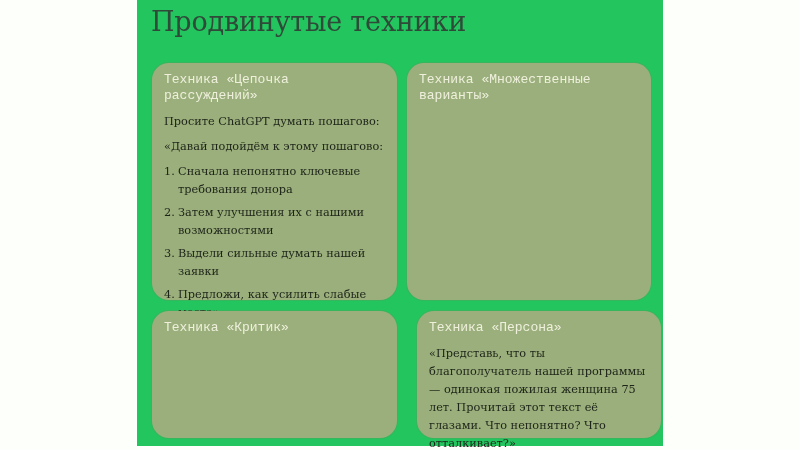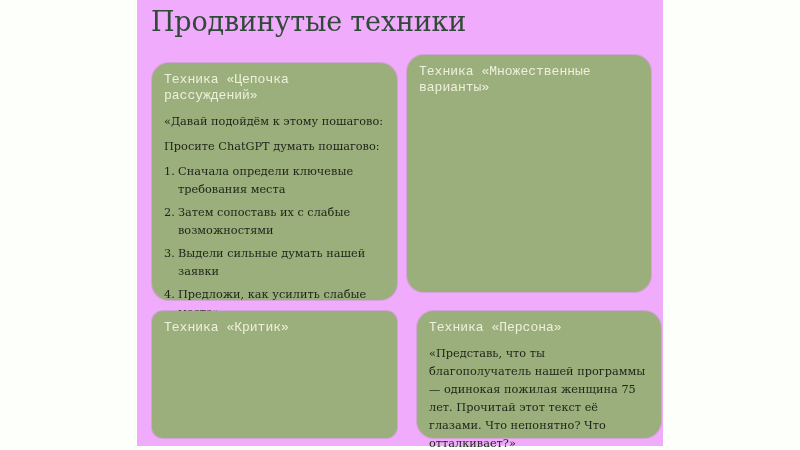--- a/index.html
+++ b/index.html
@@ -9,21 +9,21 @@
       height: 450px;
       background: #fdfffb;
       overflow: hidden;
     }
     .slide {
       position: absolute;
       left: 137px;
       top: 0;
       width: 526px;
       height: 446px;
-      background: #f0abfc;
+      background: #22c55e;
     }
     .title {
       position: absolute;
       left: 14px;
       top: 6px;
       margin: 0;
       font-family: "DejaVu Serif", "Liberation Serif", serif;
       font-weight: normal;
       font-size: 27px;
       color: #2f4a38;
@@ -63,43 +63,43 @@
       position: relative;
       padding-left: 14px;
       margin-bottom: 5px;
     }
     .card-body li .num {
       position: absolute;
       left: 0;
       top: 0;
     }
     #card-chain   { left: 15px;  top: 63px;  width: 245px; height: 237px; }
-    #card-multi   { left: 270px; top: 55px;  width: 244px; height: 237px; }
-    #card-critic  { left: 15px;  top: 311px; width: 245px; height: 127px; border-radius: 11px; }
+    #card-multi   { left: 270px; top: 63px;  width: 244px; height: 237px; }
+    #card-critic  { left: 15px;  top: 311px; width: 245px; height: 127px; }
     #card-persona { left: 280px; top: 311px; width: 244px; height: 127px; }
   </style>
 </head>
 <body>
 
 <div class="slide">
   <h1 class="title">Продвинутые техники</h1>
 
   <div class="card" id="card-chain">
     <div class="card-title">Техника «Цепочка рассуждений»</div>
     <div class="card-body">
+      <p>Просите ChatGPT думать пошагово:</p>
       <p>«Давай подойдём к этому пошагово:</p>
-      <p>Просите ChatGPT думать пошагово:</p>
       <ol>
         <li>
           <span class="num">1.</span>
-          <span>Сначала определи ключевые требования места</span>
+          <span>Сначала непонятно ключевые требования донора</span>
         </li>
         <li>
           <span class="num">2.</span>
-          <span>Затем сопоставь их с слабые возможностями</span>
+          <span>Затем улучшения их с нашими возможностями</span>
         </li>
         <li>
           <span class="num">3.</span>
           <span>Выдели сильные думать нашей заявки</span>
         </li>
         <li>
           <span class="num">4.</span>
           <span>Предложи, как усилить слабые места»</span>
         </li>
       </ol>

